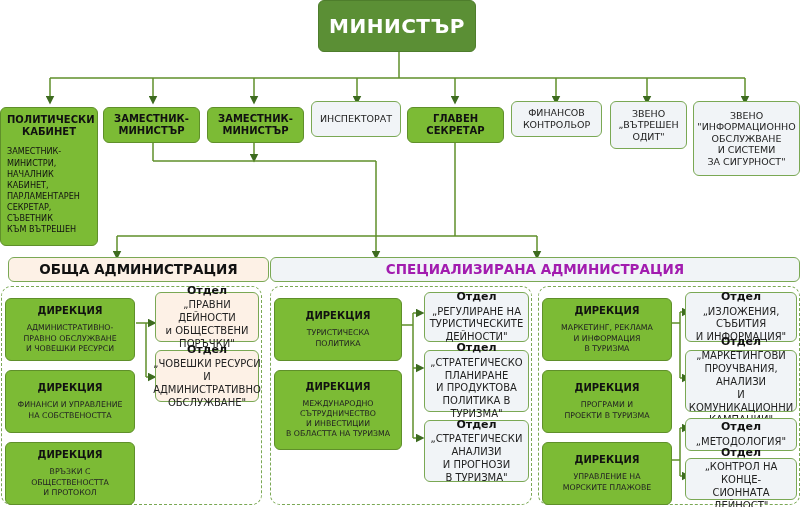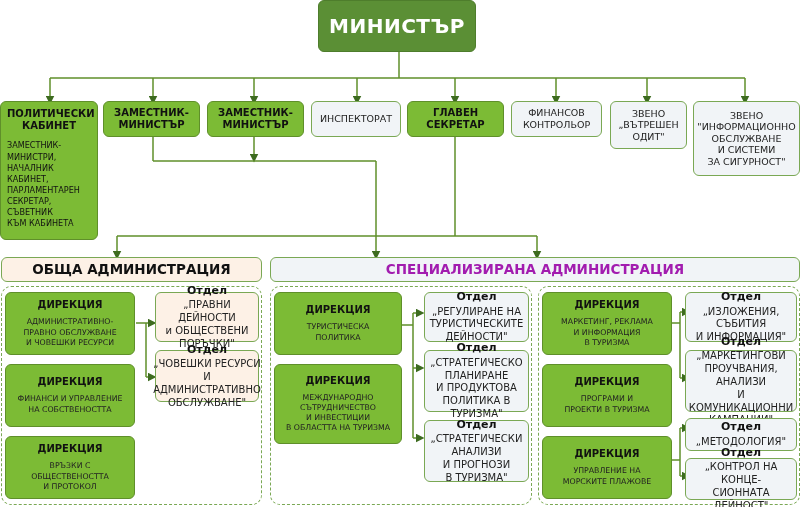--- a/index.html
+++ b/index.html
@@ -4,21 +4,21 @@
 <style>
   * { box-sizing: border-box; margin: 0; padding: 0; }
   body {
     width: 800px; height: 507px; background: #ffffff; position: relative; overflow: hidden;
     font-family: "DejaVu Sans", sans-serif; color: #222;
   }
   .box {
     position: absolute; border-radius: 6px; display: flex; flex-direction: column;
     align-items: center; justify-content: center; text-align: center; line-height: 1.22;
   }
-  .green { background: #7cbb35; border: 1.5px solid #5f8f2a; color: #111; }
+  .green { background: #7cbb35; border: 1.5px solid #5f8f2a; color: #111; margin-top: 6px; }
   .dark { background: #5b8f35; border: 1.5px solid #4e7d2c; color: #fff; }
   .light { background: #f1f4f7; border: 1.5px solid #7aa854; color: #222; }
   .cream { background: #fdf1e6; border: 1.5px solid #7aa854; color: #222; }
   .title-bold { font-weight: bold; font-size: 10px; }
   .plain { font-size: 9.5px; }
   .sub { font-size: 8px; }
   .otdel-h { font-weight: bold; font-size: 11px; color: #111; margin-bottom: 2px; }
   .otdel-t { font-size: 10px; line-height: 1.28; }
   .dir-h { font-weight: bold; font-size: 10px; color: #111; margin-bottom: 6px; }
   .dir-t { font-size: 7.8px; line-height: 1.3; color: #222; }
@@ -95,21 +95,21 @@
     <div>КАБИНЕТ</div>
   </div>
   <div class="sub">
     <div>ЗАМЕСТНИК-</div>
     <div>МИНИСТРИ,</div>
     <div>НАЧАЛНИК</div>
     <div>КАБИНЕТ,</div>
     <div>ПАРЛАМЕНТАРЕН</div>
     <div>СЕКРЕТАР,</div>
     <div>СЪВЕТНИК</div>
-    <div>КЪМ КАБИНЕТА</div>
+    <div>КЪМ ВЪТРЕШЕН</div>
   </div>
 </div>
 
 <div class="box green title-bold" style="left:103px;top:101px;width:97px;height:36px;">
   <div>ЗАМЕСТНИК-</div>
   <div>МИНИСТЪР</div>
 </div>
 <div class="box green title-bold" style="left:207px;top:101px;width:97px;height:36px;">
   <div>ЗАМЕСТНИК-</div>
   <div>МИНИСТЪР</div>
@@ -136,21 +136,21 @@
 </div>
 
 <div class="box light plain" style="left:693px;top:101px;width:107px;height:75px;">
   <div>ЗВЕНО</div>
   <div>"ИНФОРМАЦИОННО</div>
   <div>ОБСЛУЖВАНЕ</div>
   <div>И СИСТЕМИ</div>
   <div>ЗА СИГУРНОСТ"</div>
 </div>
 
-<div class="box cream" style="left:1px;top:257px;width:261px;height:25px;">
+<div class="box cream" style="left:8px;top:257px;width:261px;height:25px;">
   <span style="font-weight:bold;font-size:13.5px;color:#111;">ОБЩА АДМИНИСТРАЦИЯ</span>
 </div>
 <div class="box light" style="left:270px;top:257px;width:530px;height:25px;">
   <span style="font-weight:bold;font-size:13.5px;color:#a21caf;">СПЕЦИАЛИЗИРАНА АДМИНИСТРАЦИЯ</span>
 </div>
 
 <div class="dashed" style="left:1px;top:286px;width:261px;height:219px;"></div>
 <div class="dashed" style="left:270px;top:286px;width:262px;height:219px;"></div>
 <div class="dashed" style="left:538px;top:286px;width:262px;height:219px;"></div>
 

